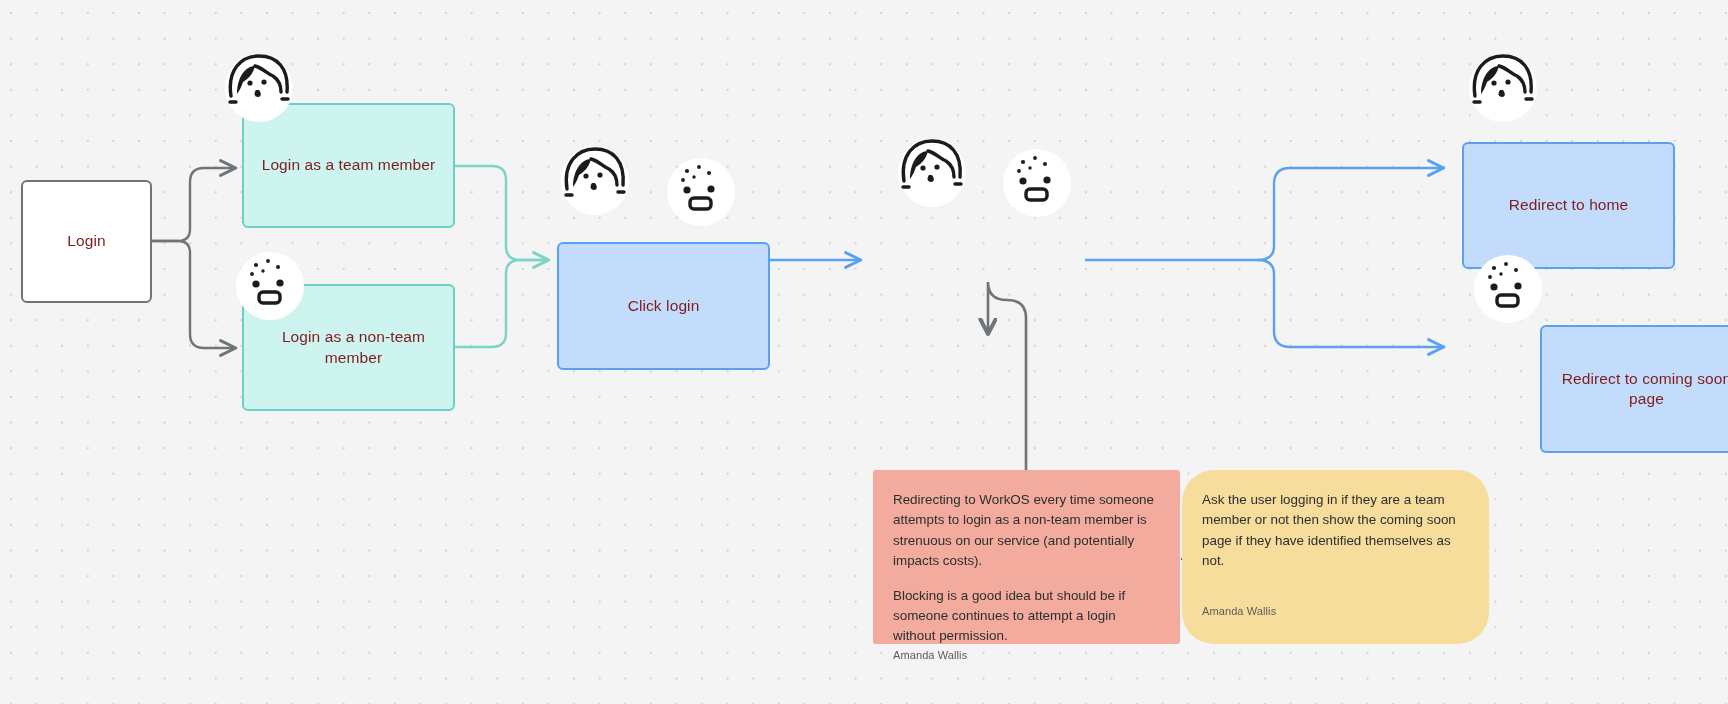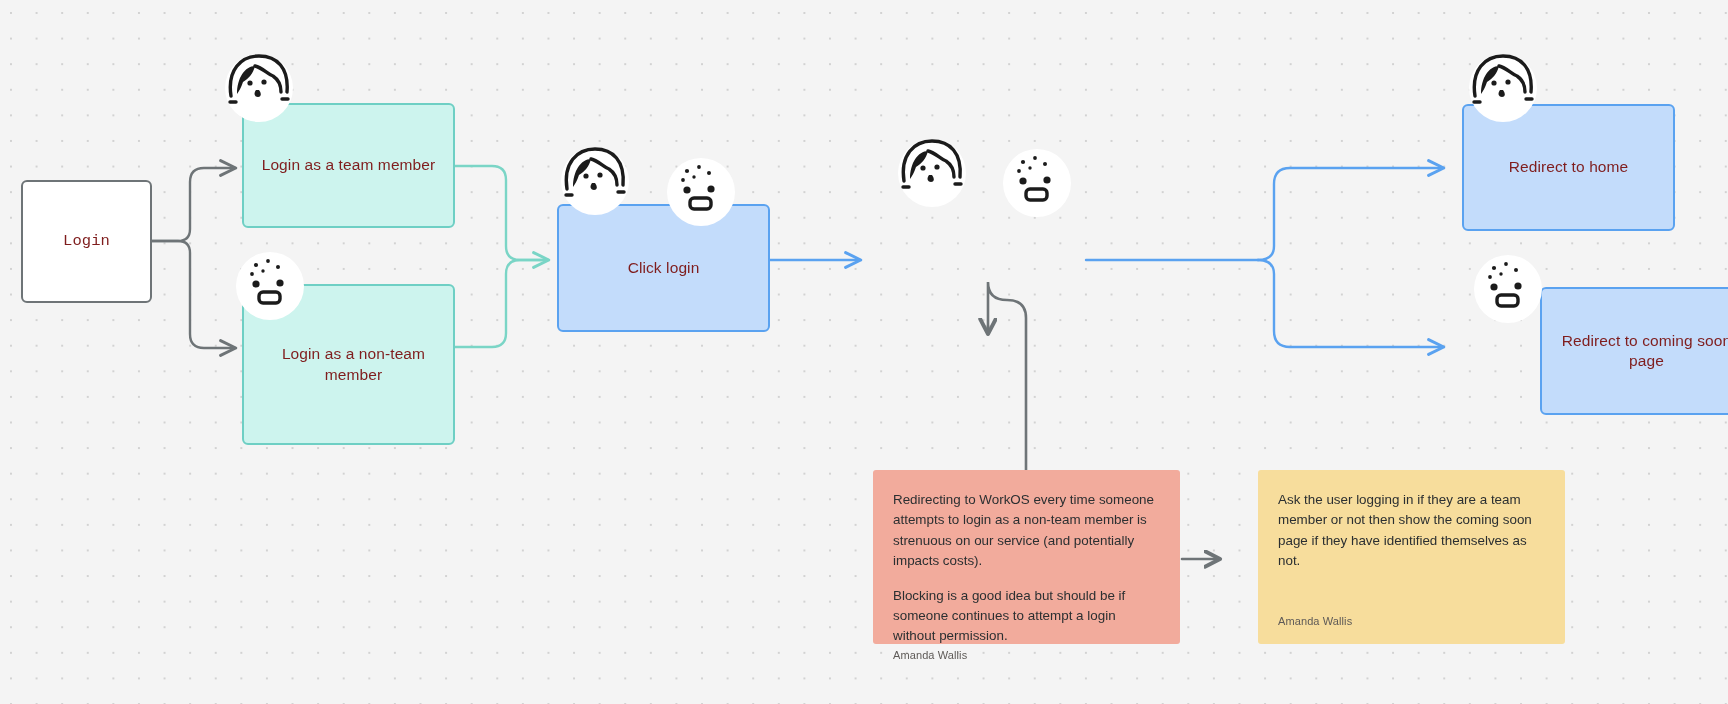--- a/index.html
+++ b/index.html
@@ -44,26 +44,27 @@
     background: #ffffff;
     border: 2.2px solid #6e7477;
   }
   .node-teal {
     background: #cdf4ee;
     border: 2.2px solid #6ecfc4;
   }
   .node-blue {
     background: #c3dcfb;
     border: 2.2px solid #5aa2f0;
+    margin-top: 38px;
   }
   .note {
     position: absolute;
     box-sizing: border-box;
     border-radius: 3px;
-    padding: 20px 20px 14px 20px;
+    padding: 20px 20px 24px 20px;
     font-size: 13.4px;
     line-height: 1.52;
     color: #2b2f31;
     display: flex;
     flex-direction: column;
   }
   .note-red { background: #f2ab9c; }
   .note-yellow { background: #f7dd9c; }
   .note-body p { margin: 0 0 14px 0; }
   .note-body p:last-child { margin-bottom: 0; }
@@ -113,29 +114,29 @@
     <path d="M1258,260 Q1274,260 1274,246 L1274,184 Q1274,168 1290,168 L1443,168" fill="none" stroke="#5aa2f0" stroke-width="2.4" stroke-linecap="round" marker-end="url(#arrowBlue)"></path>
     <path d="M1258,260 Q1274,260 1274,274 L1274,331 Q1274,347 1290,347 L1443,347" fill="none" stroke="#5aa2f0" stroke-width="2.4" stroke-linecap="round" marker-end="url(#arrowBlue)"></path>
 
     <path d="M1026,470 L1026,320 Q1026,300 1006,300 Q986,300 986,280 L986,336" fill="none" stroke="#6e7477" stroke-width="2.6" stroke-linecap="round" transform="translate(0,0)" style="display:none"></path>
     <path d="M1026,472 L1026,318 Q1026,300 1007,300 Q988,300 988,282 L988,334" fill="none" stroke="#6e7477" stroke-width="2.6" stroke-linecap="round"></path>
     <path d="M988,332 L988,326" fill="none" stroke="#6e7477" stroke-width="2.6" stroke-linecap="round" marker-end="url(#arrowGrayThick)" transform="rotate(180 988 329)"></path>
 
     <path d="M1182,559 L1218,559" fill="none" stroke="#6e7477" stroke-width="2.6" stroke-linecap="round" marker-end="url(#arrowGrayThick)"></path>
   </svg>
 
-  <div class="node node-start" style="left:21px; top:180px; width:131px; height:123px;font-family:Liberation Mono, monospace;">
+  <div class="node node-start" style="left:21px; top:180px; width:131px; height:123px;">
     <span>Login</span>
   </div>
 
   <div class="node node-teal" style="left:242px; top:103px; width:213px; height:125px;">
     <span>Login as a team member</span>
   </div>
 
-  <div class="node node-teal" style="left:242px; top:284px; width:213px; height:161px;padding-left:24px;">
+  <div class="node node-teal" style="left:242px; top:284px; width:213px; height:127px;padding-left:24px;">
     <span>Login as a non-team member</span>
   </div>
 
   <div class="node node-blue" style="left:557px; top:204px; width:213px; height:128px;">
     <span>Click login</span>
   </div>
 
 
   <div class="node node-blue" style="left:1462px; top:104px; width:213px; height:127px;">
     <span>Redirect to home</span>
@@ -146,21 +147,21 @@
   </div>
 
   <div class="note note-red" style="left:873px; top:470px; width:307px; height:174px;">
     <div class="note-body">
       <p>Redirecting to WorkOS every time someone attempts to login as a non-team member is strenuous on our service (and potentially impacts costs).</p>
       <p>Blocking is a good idea but should be if someone continues to attempt a login without permission.</p>
     </div>
     <div class="note-author">Amanda Wallis</div>
   </div>
 
-  <div class="note note-yellow" style="left:1258px; top:470px; width:307px; height:174px;">
+  <div class="note note-yellow" style="left:1182px; top:470px; width:307px; height:174px;border-radius:32px;">
     <div class="note-body">
       <p>Ask the user logging in if they are a team member or not then show the coming soon page if they have identified themselves as not.</p>
     </div>
     <div class="note-author">Amanda Wallis</div>
   </div>
 
   <div class="avatar" style="left:219px; top:48px;">
     <svg viewBox="0 0 80 80" xmlns="http://www.w3.org/2000/svg">
       <circle cx="40" cy="40" r="34" fill="#ffffff"></circle>
       <g fill="none" stroke="#1b1b1b" stroke-width="3.4" stroke-linecap="round" stroke-linejoin="round">

